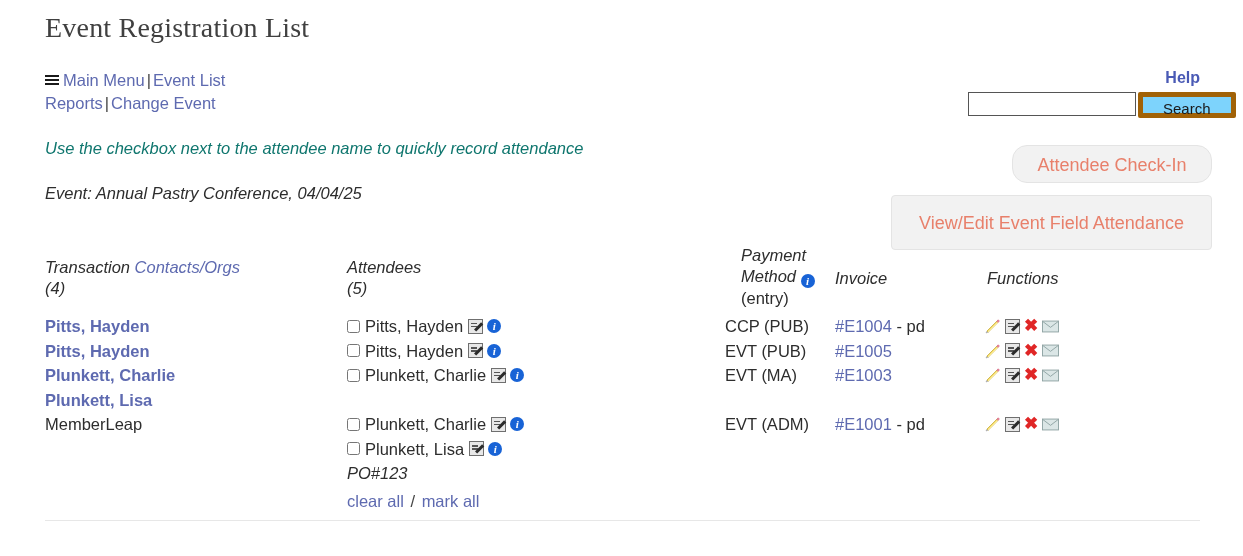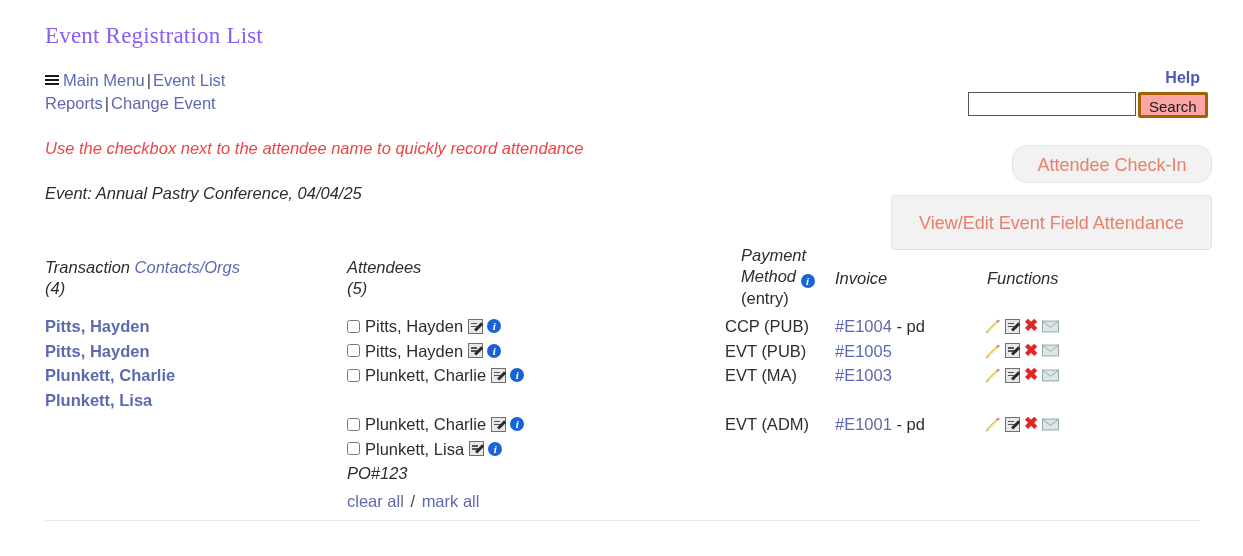--- a/index.html
+++ b/index.html
@@ -13,25 +13,25 @@
     position: relative;
     font-family: "Liberation Sans", sans-serif;
     color: #333333;
     overflow: hidden;
   }
 
   
   .page-title {
     position: absolute;
     left: 45px;
-    top: 23px;
+    top: 12px;
     font-family: "Liberation Serif", serif;
-    font-size: 23px;
+    font-size: 28px;
     font-weight: 400;
-    color: #8b5cf6;
+    color: #404040;
     letter-spacing: .2px;
   }
 
   
   .navblock {
     position: absolute;
     left: 45px;
     top: 69px;
     width: 420px;
     font-size: 16.5px;
@@ -87,27 +87,27 @@
     background: #fff;
     font-family: "Liberation Sans", sans-serif;
     font-size: 14px;
     padding: 0 4px;
     outline: none;
   }
   .search-btn {
     height: 26px;
     box-sizing: border-box;
     margin-left: 2px;
-    border: 3px solid #a16207;
+    border: 5px solid #a16207;
     border-radius: 2px;
-    background: #fca5a5;
+    background: #7dd3fc;
     font-family: "Liberation Sans", sans-serif;
     font-size: 15px;
     color: #1a1a1a;
-    padding: 0 8px;
+    padding: 0 20px;
     cursor: pointer;
     line-height: 24px;
   }
 
   
   .action-btn {
     position: absolute;
     background: #f2f2f2;
     border: 1px solid #e4e4e4;
     border-radius: 4px;
@@ -130,21 +130,21 @@
     line-height: 36px;
   }
 
   
   .instruction {
     position: absolute;
     left: 45px;
     top: 139px;
     font-style: italic;
     font-size: 16.5px;
-    color: #ef4444;
+    color: #0f766e;
   }
   .event-line {
     position: absolute;
     left: 45px;
     top: 184px;
     font-size: 16.5px;
     color: #2d2d2d;
     font-style: italic;
   }
 
@@ -343,20 +343,21 @@
       <a class="txn-name">Pitts, Hayden</a>
     </div>
     <div class="txn-group">
       <a class="txn-name">Pitts, Hayden</a>
     </div>
     <div class="txn-group">
       <a class="txn-name">Plunkett, Charlie</a>
     </div>
     <div class="txn-group">
       <a class="txn-name">Plunkett, Lisa</a>
+      <span class="txn-org">MemberLeap</span>
     </div>
   </div>
 
 <div class="att-col" id="att-col">
     <div class="att-row">
       <input type="checkbox" style="">
       <span class="att-name">Pitts, Hayden</span>
       <span>&nbsp;</span>
       <span class="icon ico-edit"></span>
       <span>&nbsp;</span>

